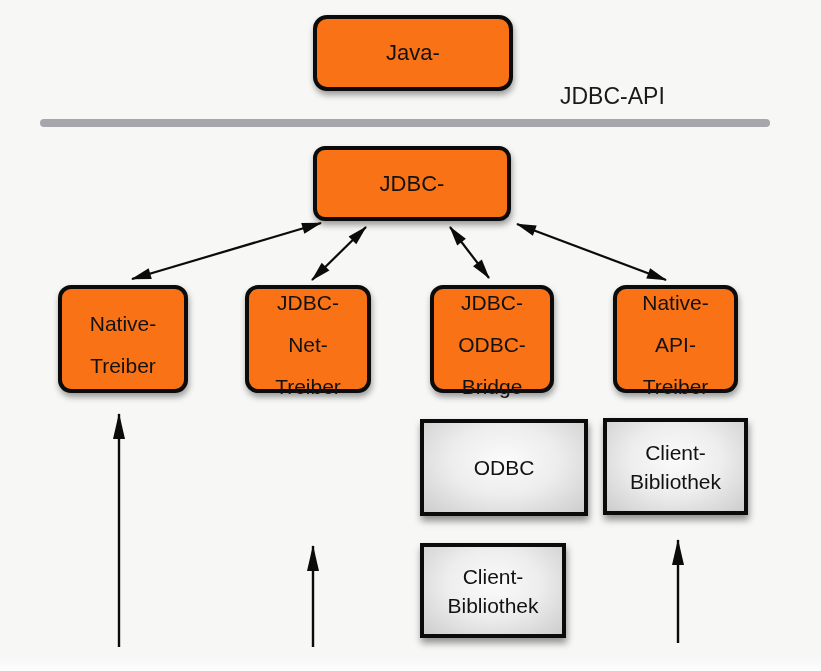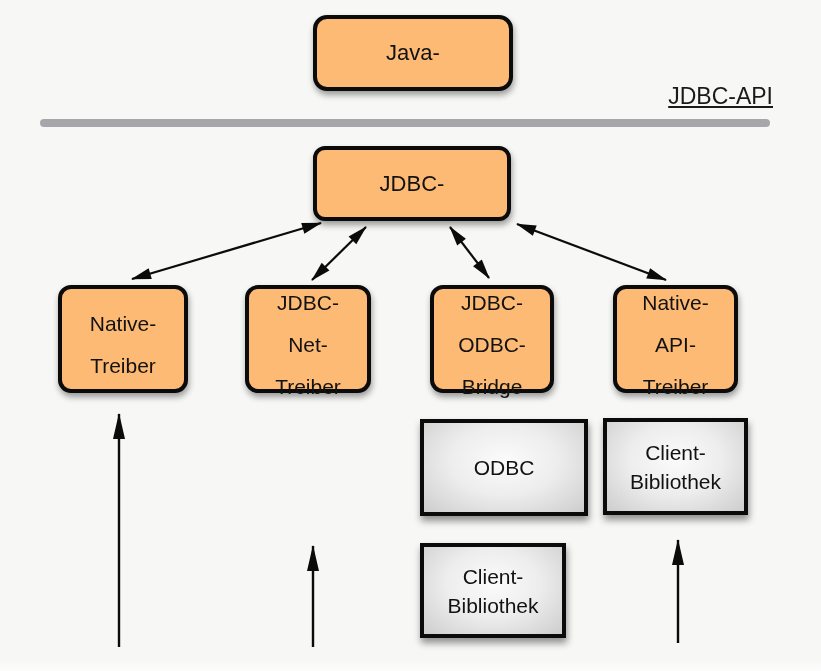--- a/index.html
+++ b/index.html
@@ -19,41 +19,39 @@
     box-sizing:border-box;
     display:flex;
     flex-direction:column;
     align-items:center;
     justify-content:center;
     text-align:center;
     color:#121212;
     border:4px solid #0b0b0b;
   }
   .wbox{
-    background:#fdba74;
+    background:#f97316;
     border-radius:14px;
     box-shadow:1px 4px 6px rgba(0,0,0,0.38);
   }
   .gbox{
     background:radial-gradient(ellipse at 50% 42%, #fbfbfb 0%, #ededed 48%, #cdcdcd 100%);
     border-radius:0;
     box-shadow:1px 5px 7px rgba(0,0,0,0.42);
   }
   .lbl-2 span{display:block;font-size:22px;line-height:28px;}
   .lbl-3 span{display:block;font-size:21px;line-height:30px;margin-top:12px;}
   .lbl-g span{display:block;font-size:21px;line-height:29px;}
   .api-label{
     position:absolute;
     left:560px;
     top:83px;
     width:213px;
-    text-align:right;
     font-size:23px;
     color:#1a1a1a;
-    text-decoration:underline;
   }
   .divider{
     position:absolute;
     left:40px;
     top:119px;
     width:730px;
     height:8px;
     border-radius:4px;
     background:#a7a7ab;
   }

